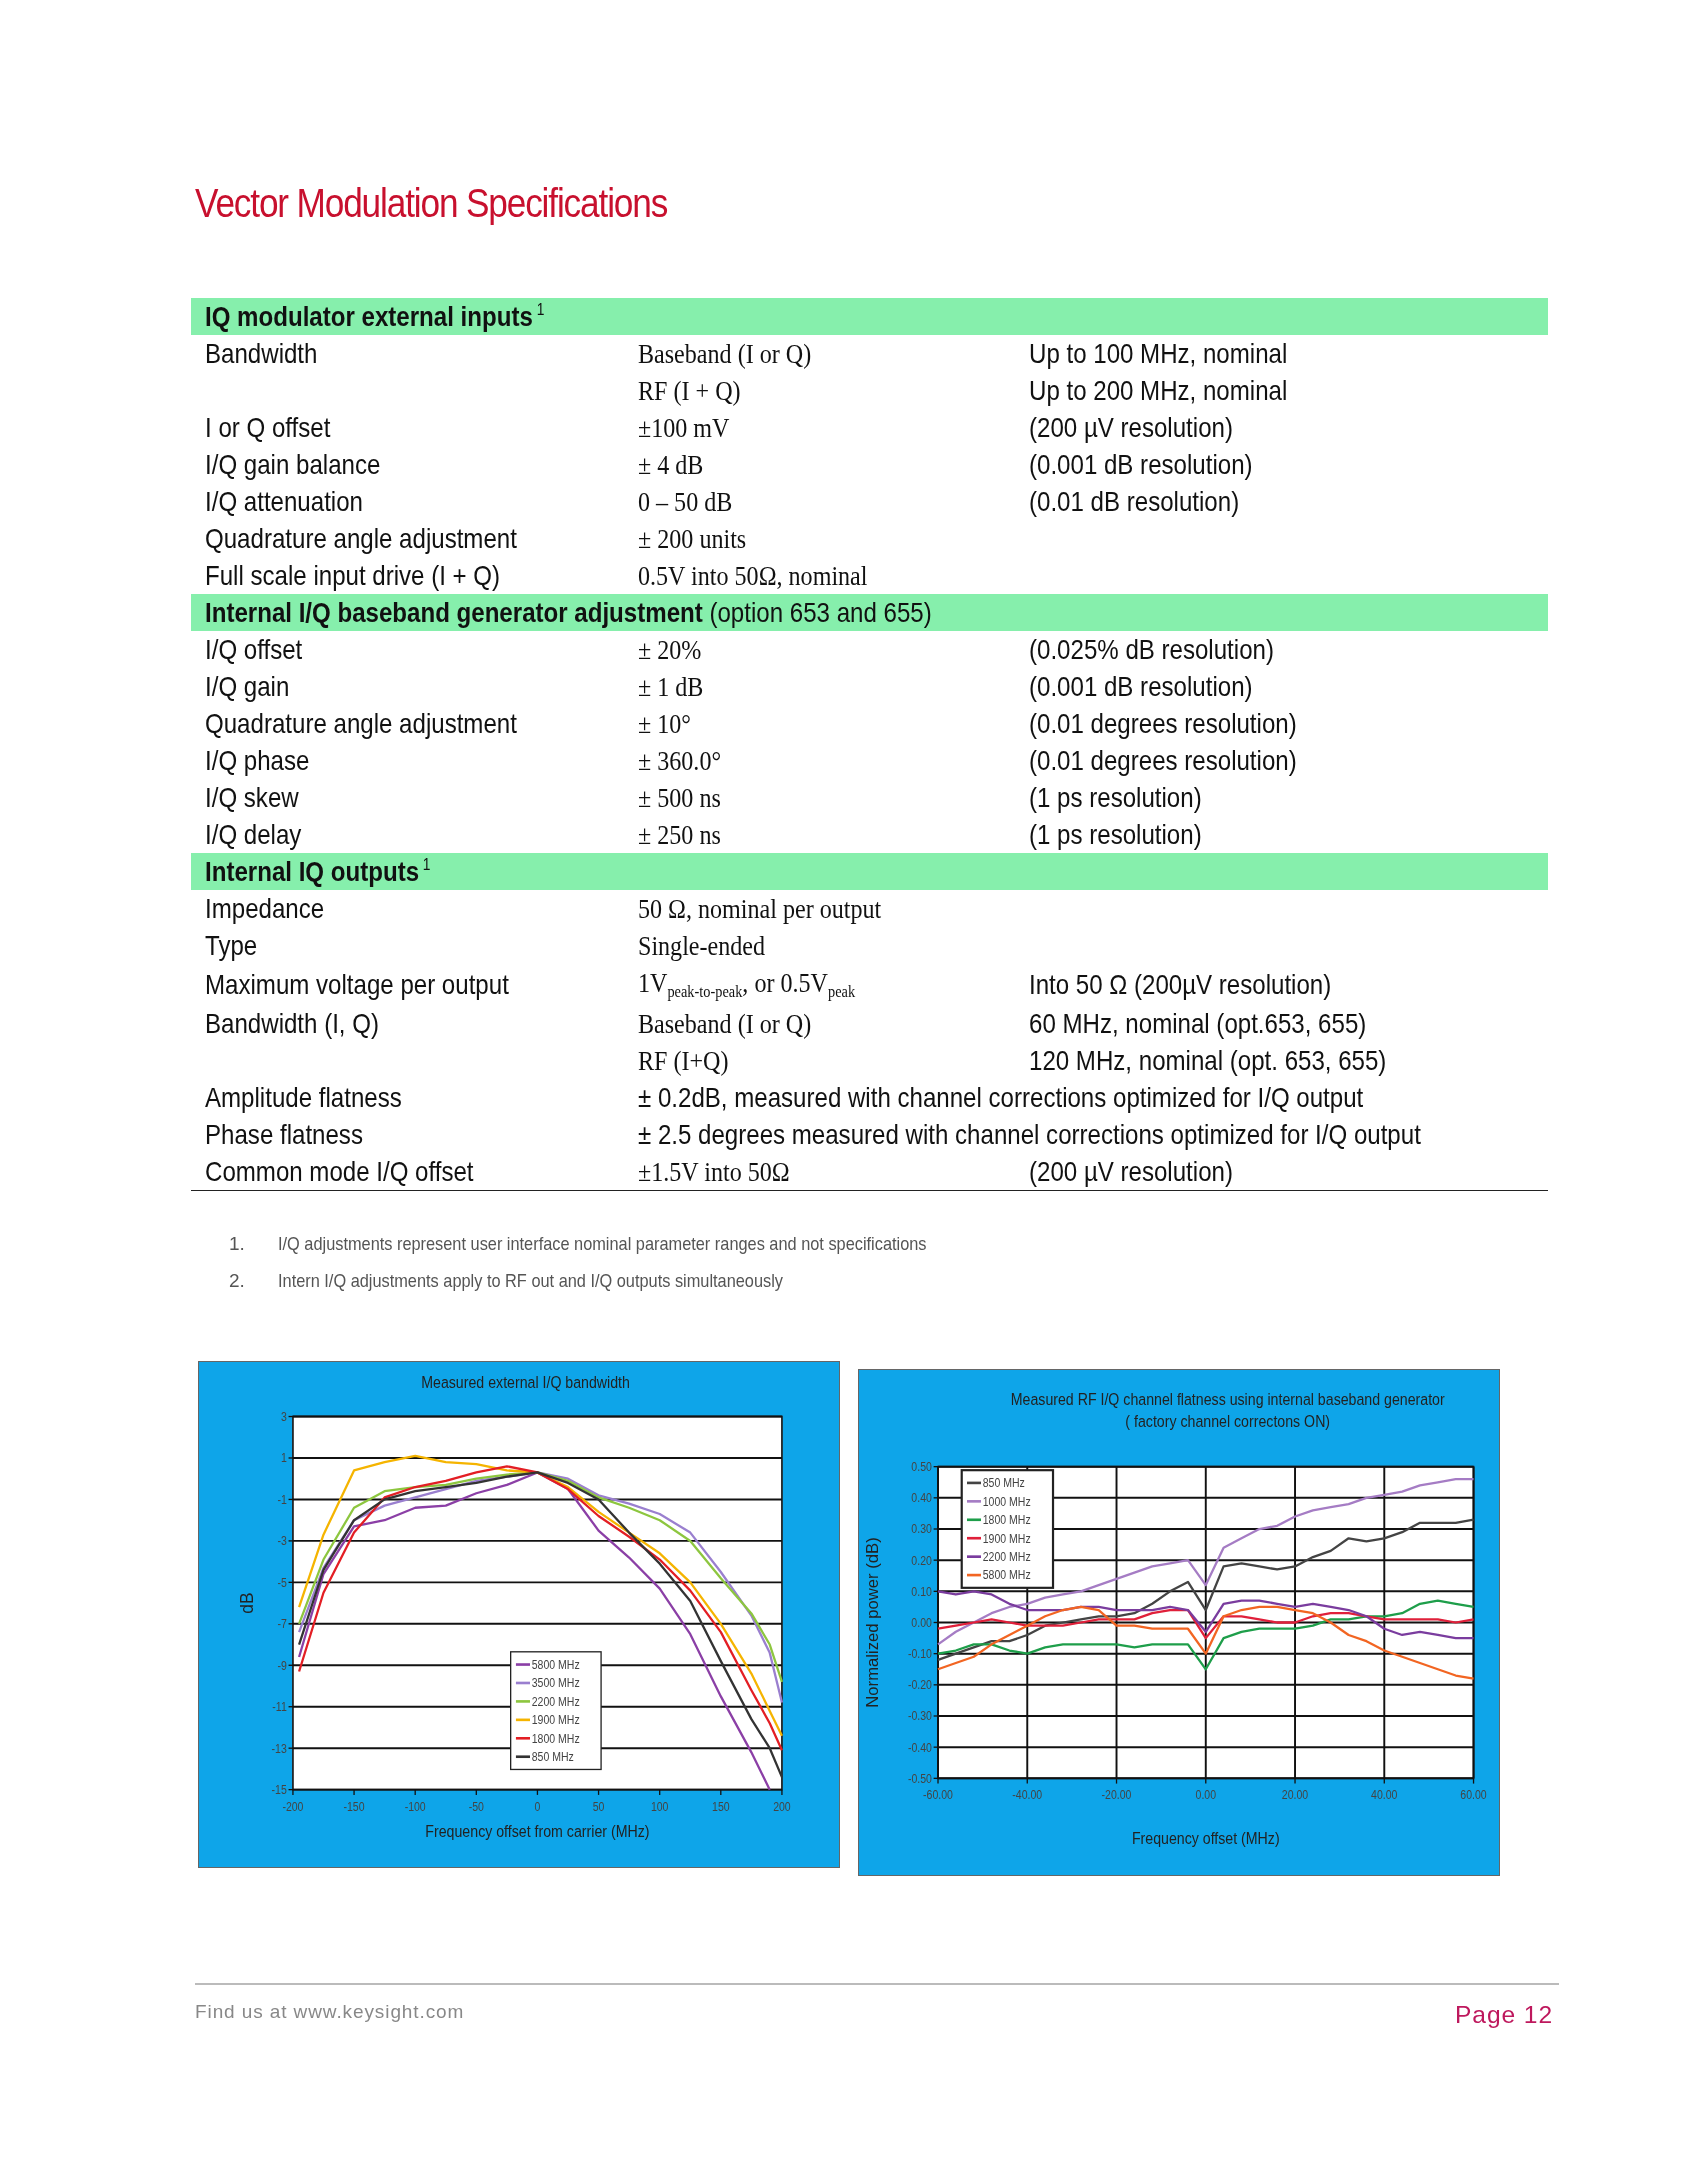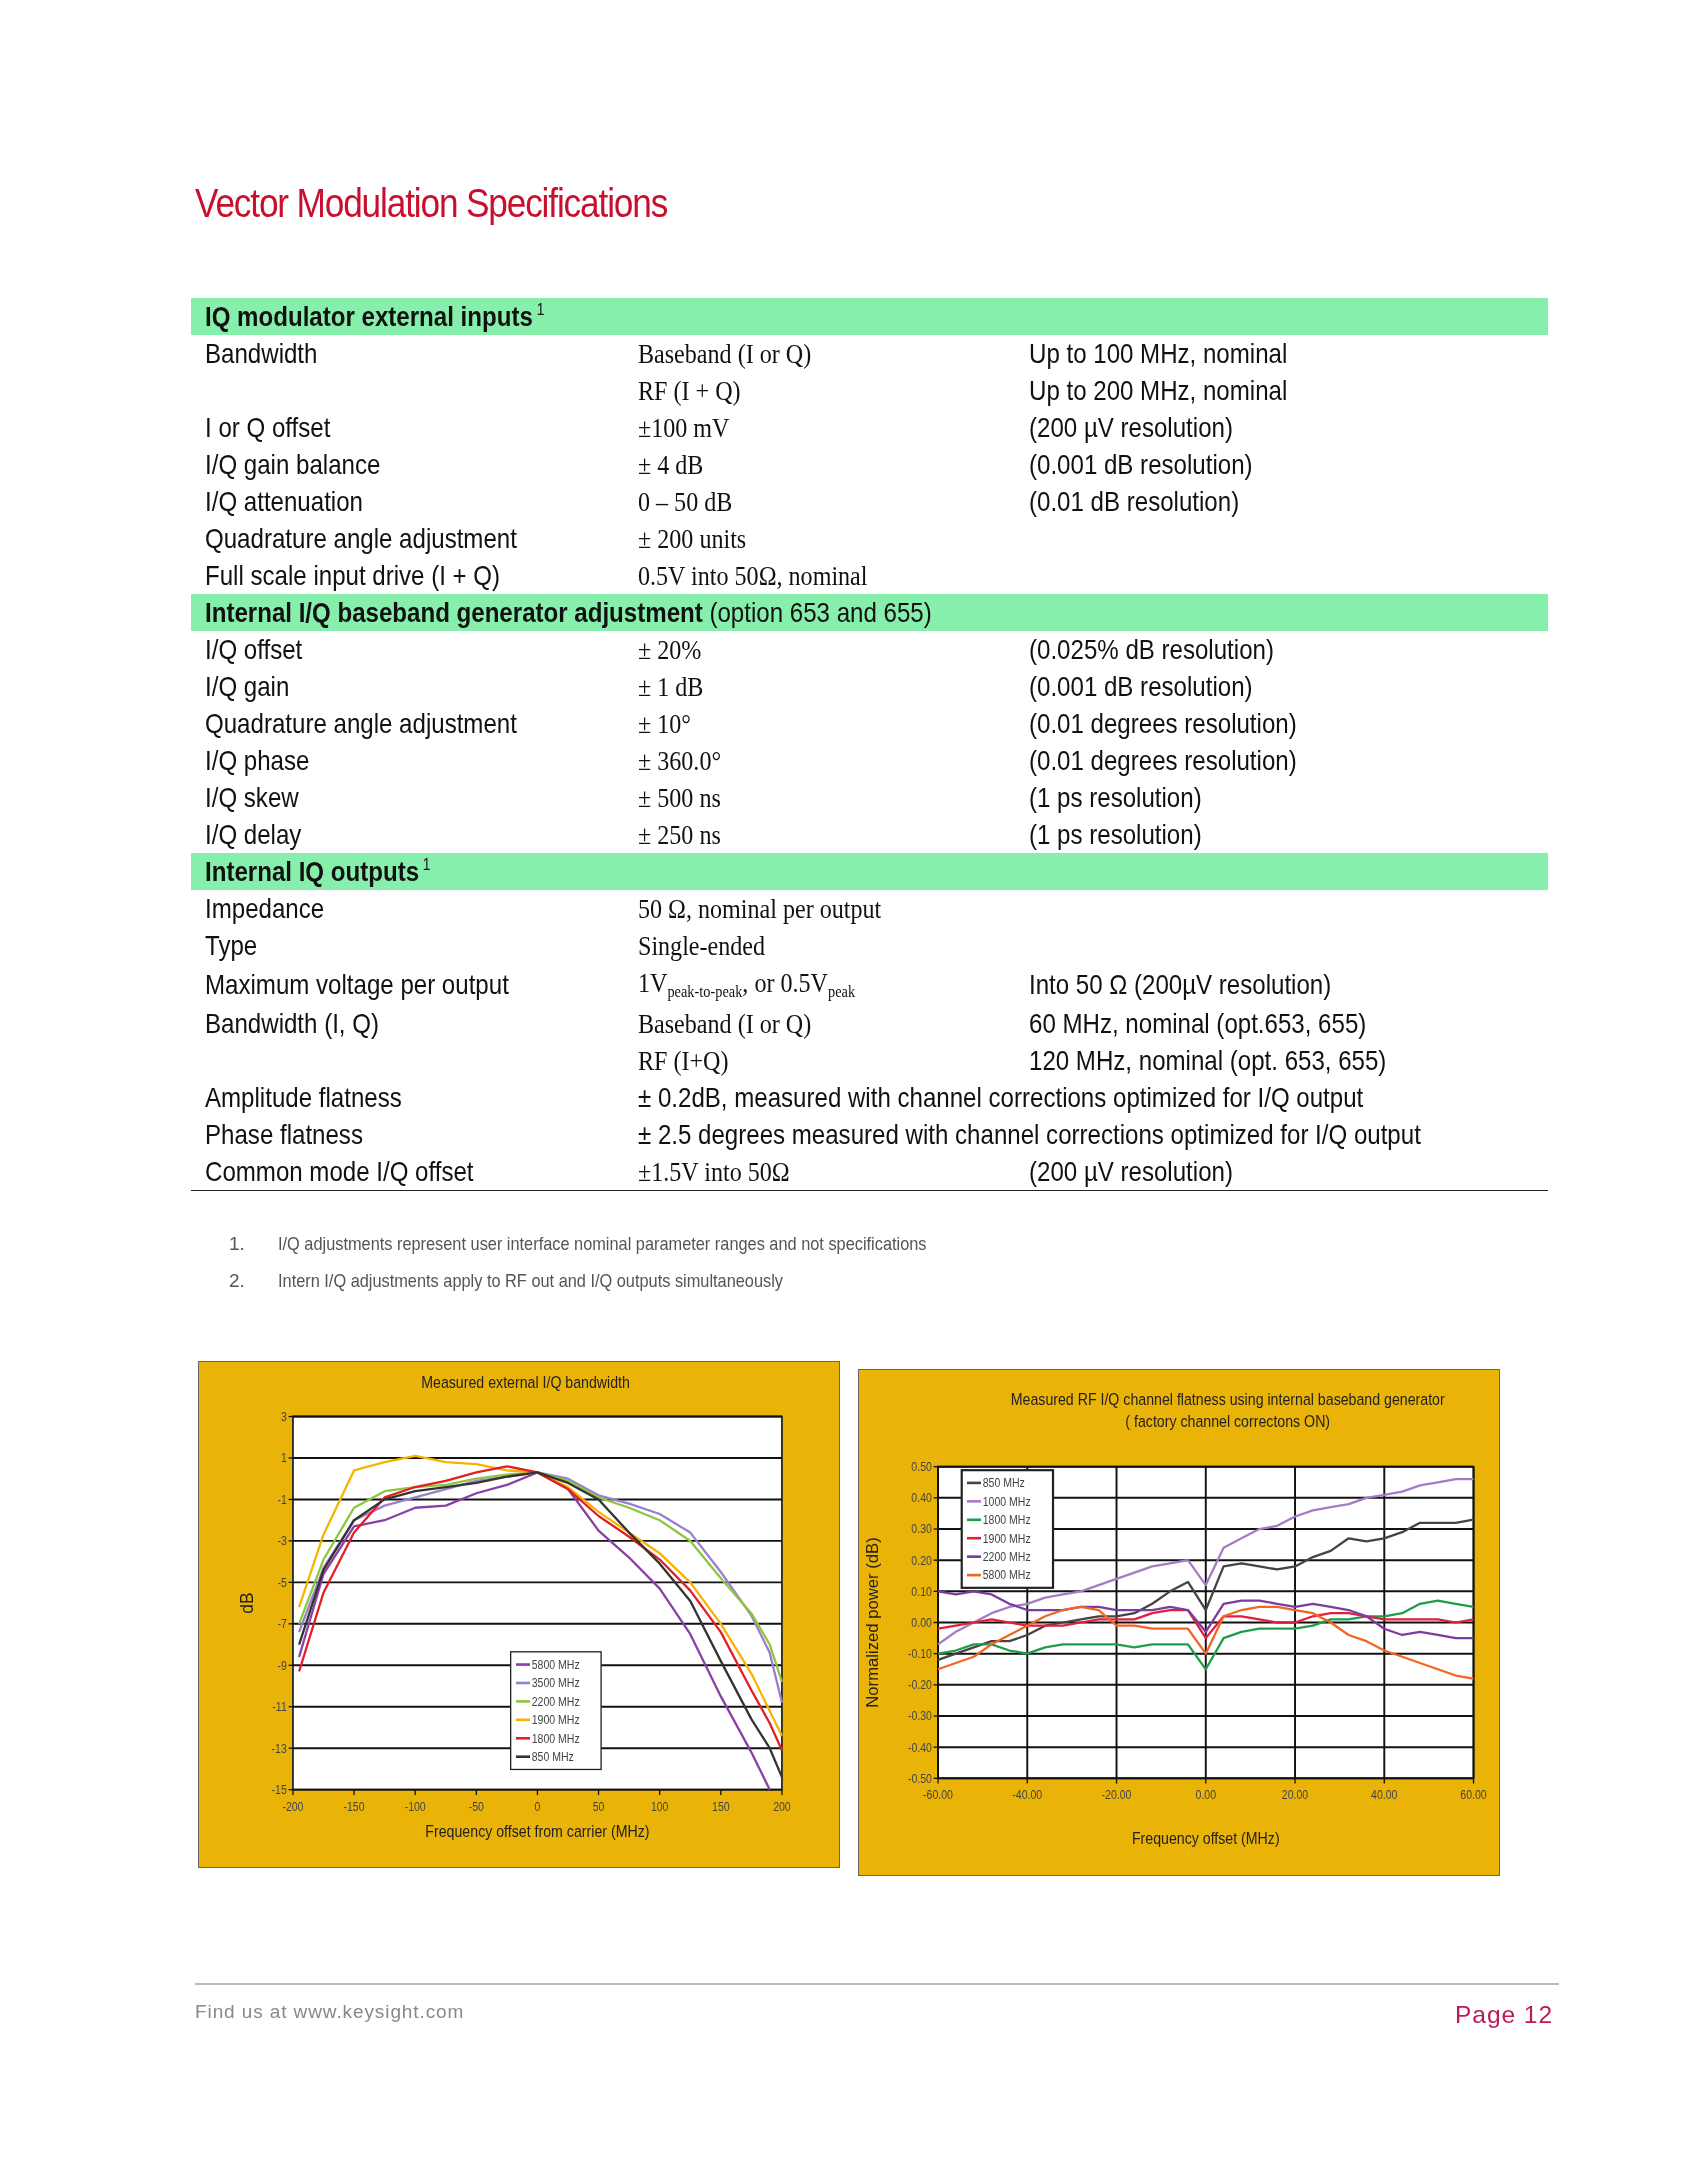--- a/index.html
+++ b/index.html
@@ -11,21 +11,21 @@
   .spec tr.sec td{background:#86efac;font-weight:bold;}
   .spec tr.sec td .normal{font-weight:normal;}
   .spec sup{font-size:16px;font-weight:normal;vertical-align:top;line-height:24.6px;}
   .spec sub{font-size:16.7px;vertical-align:baseline;position:relative;top:5.3px;}
   .spec td.c1{width:432px;} .spec td.c2{width:377px;font-family:Liberation Serif, serif;}
   .spec tr.last td{border-bottom:1.8px solid #222;}
   .notes{position:absolute;left:195px;top:1225px;font-size:19px;color:#555;margin-left:34px;}
   .notes div{height:37px;line-height:37px;white-space:nowrap;}
   .notes .num{display:inline-block;width:49px;}
   .notes .t{display:inline-block;transform:scaleX(0.86);transform-origin:left center;}
-  .chart{position:absolute;border:1.8px solid #666;background:#eab308;}
+  .chart{position:absolute;border:1.8px solid #666;background:#0ea5e9;}
   #chart1{left:198px;top:1361px;width:640px;height:505px;}
   #chart2{left:858px;top:1361px;width:640px;height:505px;margin-top:8px;}
   .chart svg{display:block;}
   .footer-line{position:absolute;left:195px;top:1983px;width:1364px;height:1.8px;background:#bbb;}
   .footer-left{position:absolute;left:195px;top:2001px;font-size:19px;color:#888;letter-spacing:0.9px;}
   .footer-right{position:absolute;right:132px;top:2001px;font-size:24.6px;color:#be185d;letter-spacing:0.9px;text-align:right;}
 </style>
 </head>
 <body>
 

